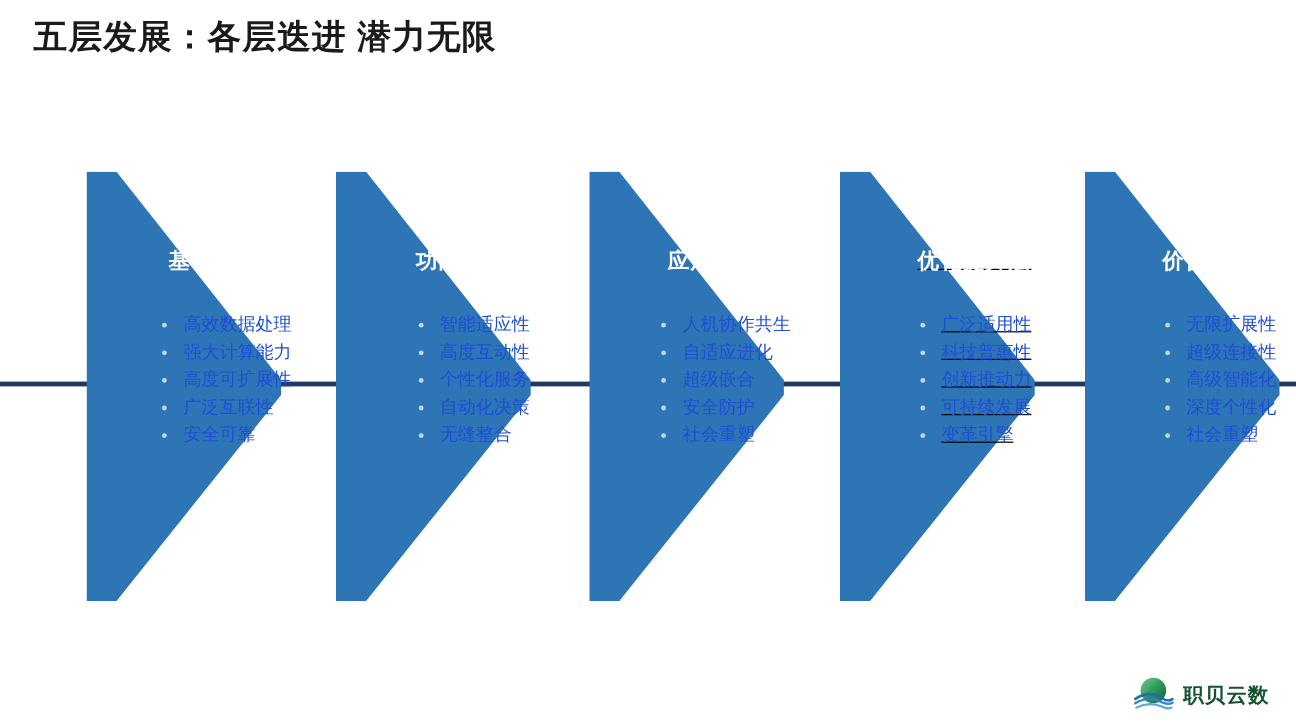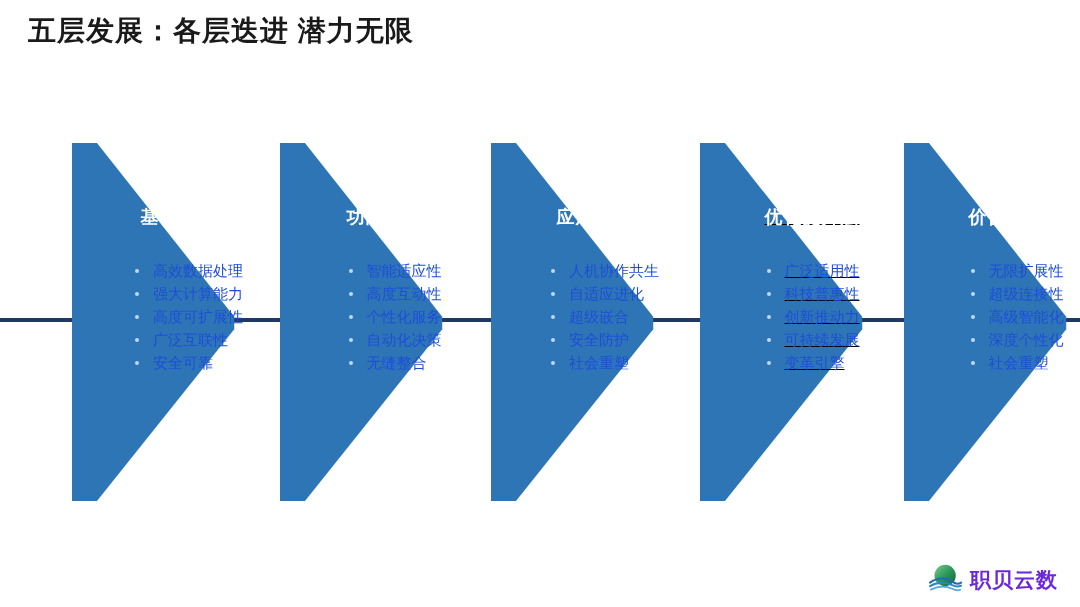--- a/index.html
+++ b/index.html
@@ -115,23 +115,23 @@
     right:22px;bottom:12px;
     display:flex;
     align-items:center;
     gap:6px;
   }
   #logo .mark{
     width:36px;height:32px;
     display:block;
   }
   #logo .wordmark{
-    font-size:21px;
+    font-size:17px;
     font-weight:bold;
-    color:#6d28d9;
+    color:#14532d;
     letter-spacing:1px;
     line-height:1;
   }
 </style>
 </head>
 <body>
 
 <div id="slide">
 
   <div id="title">五层发展：各层迭进 潜力无限</div>

